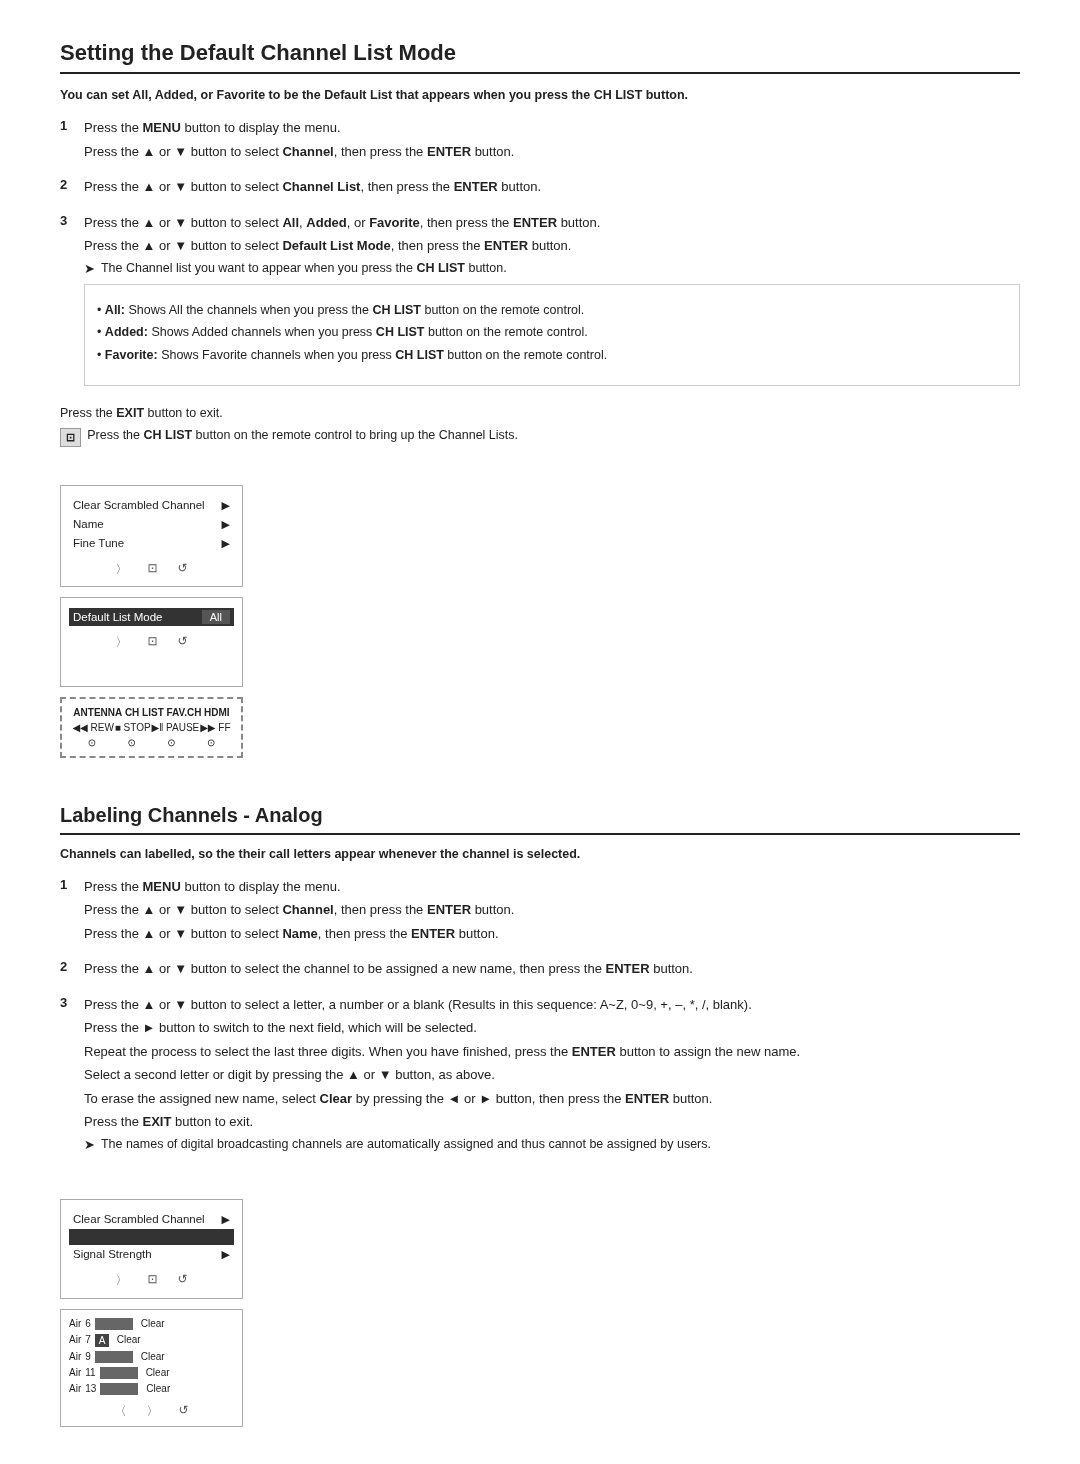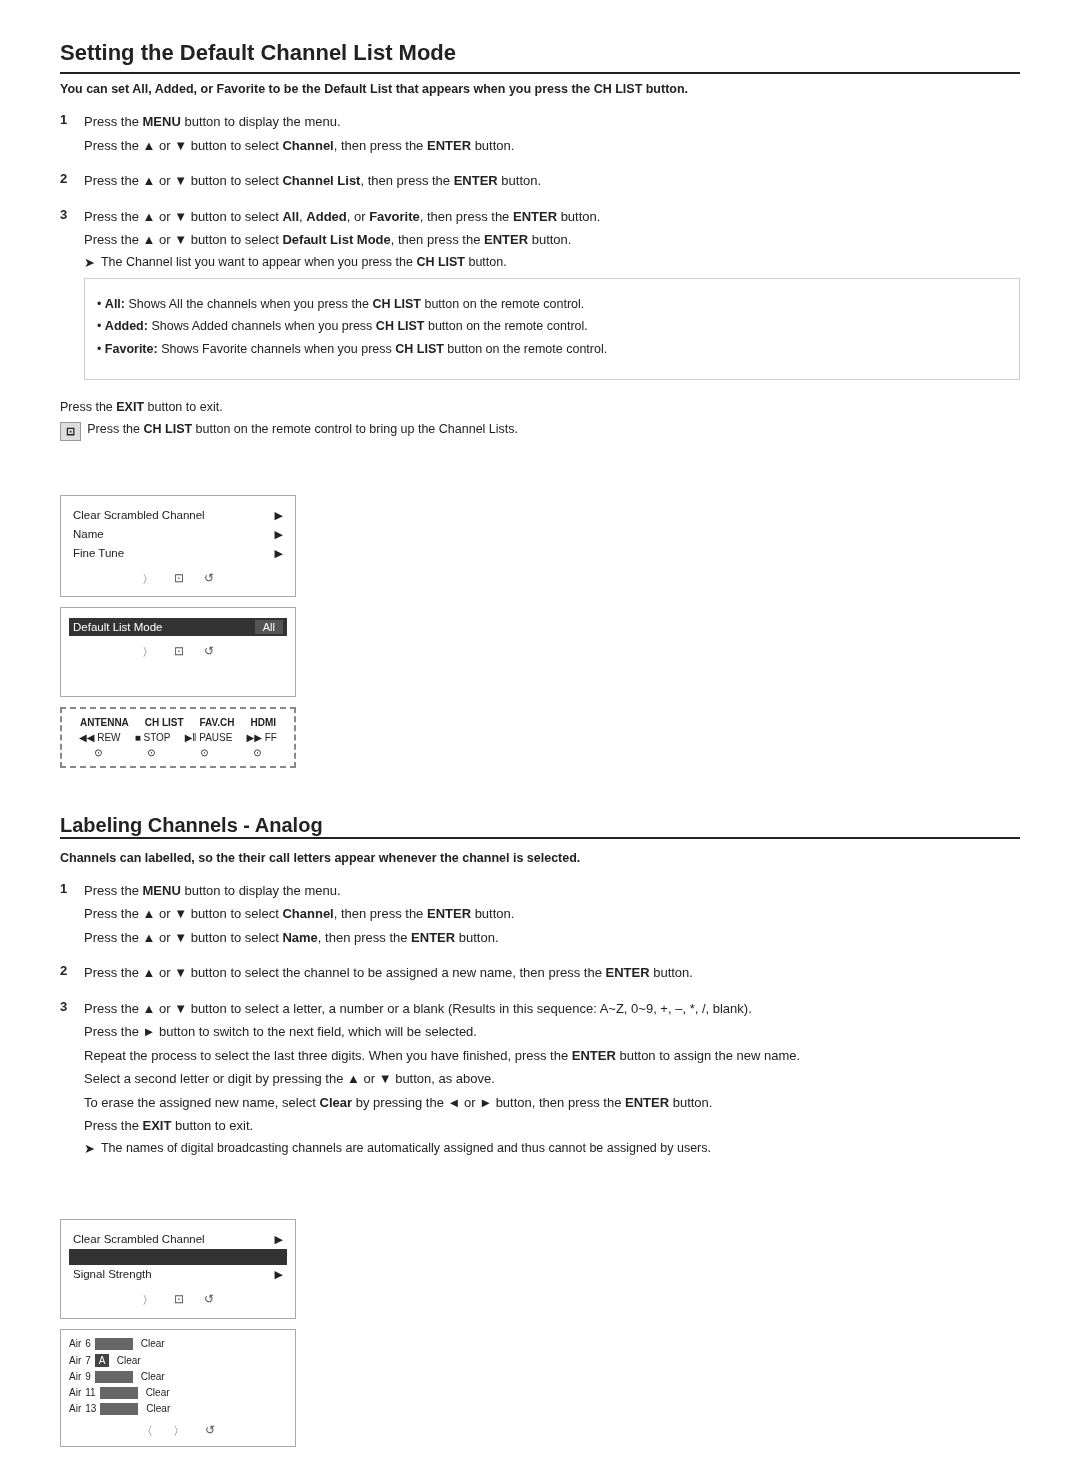--- a/index.html
+++ b/index.html
@@ -11,48 +11,48 @@
       font-size: 13px;
       color: #222;
       position: relative;
     }
     .page {
       padding: 40px 60px 60px 60px;
     }
     h1 {
       font-size: 22px;
       font-weight: bold;
-      margin-bottom: 8px;
+      margin-bottom: 14px;
       border-bottom: 2px solid #222;
       padding-bottom: 6px;
     }
     h2 {
       font-size: 20px;
       font-weight: bold;
       margin-bottom: 12px;
       border-bottom: 2px solid #222;
+      padding-bottom: 6px;
     }
     .intro-bold {
       font-weight: bold;
       font-size: 12.5px;
       margin-bottom: 16px;
     }
     .section {
       display: flex;
       gap: 30px;
       margin-bottom: 30px;
       flex-direction: column;
     }
     .instructions {
       flex: 1;
     }
     .sidebar-panels {
-      width: 236px;
+      width: 183px;
       flex-shrink: 0;
-      margin-top: 16px;
     }
     .step {
       display: flex;
       gap: 10px;
       margin-bottom: 12px;
       align-items: flex-start;
     }
     .step-num {
       font-weight: bold;
       font-size: 13px;
@@ -177,21 +177,21 @@
       font-size: 11.5px;
       min-height: 100px;
     }
     .channel-list-panel {
       border: 1px solid #aaa;
       padding: 6px 8px;
       font-size: 10.5px;
     }
     .channel-row {
       display: flex;
-      align-items: center;
+      align-items: flex-start;
       gap: 4px;
       padding: 2px 0;
       font-size: 10px;
     }
     .channel-name-box {
       background: #666;
       color: #fff;
       width: 38px;
       height: 12px;
       display: inline-block;

